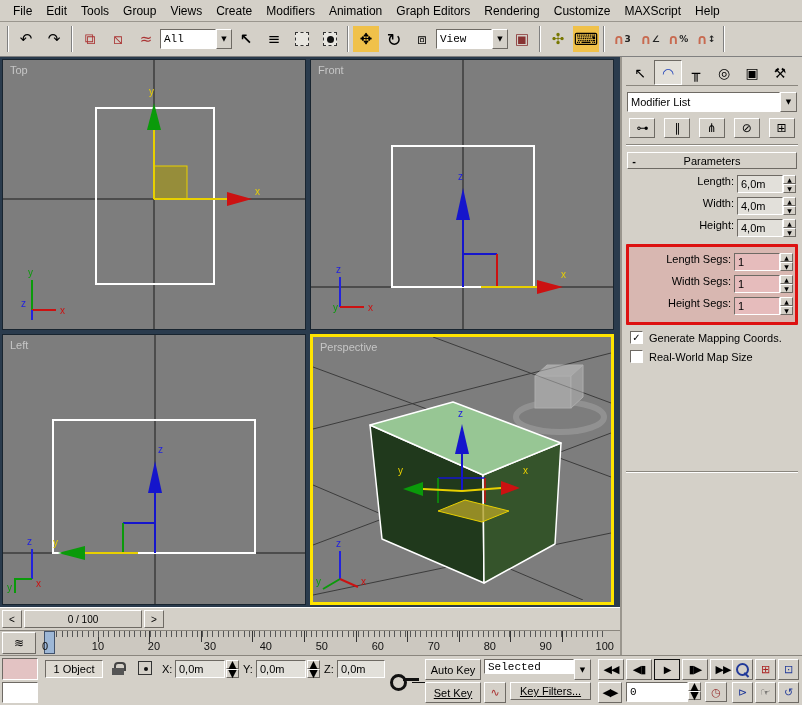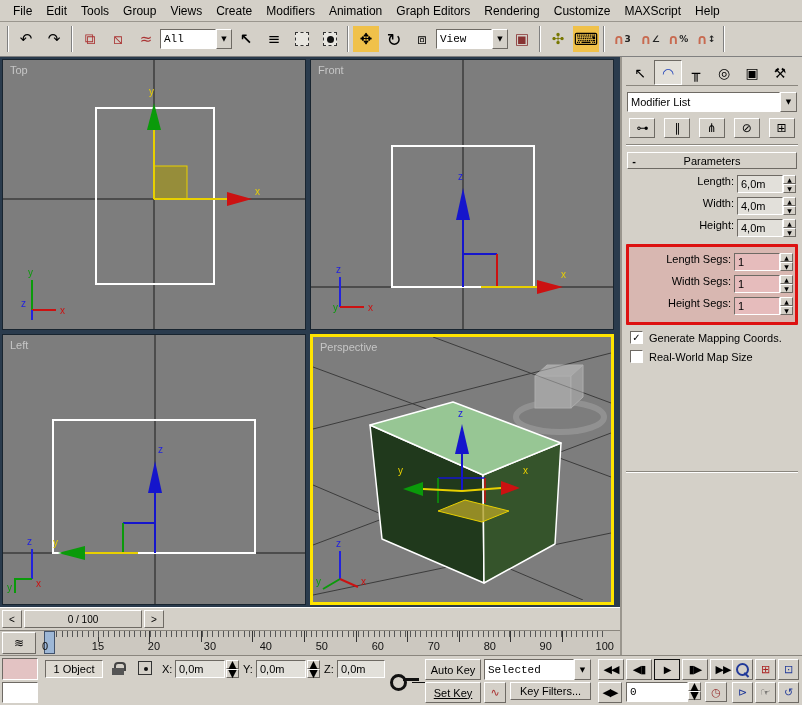--- a/index.html
+++ b/index.html
@@ -328,21 +328,21 @@
     <span class="btn3d" style="width:20px;">&gt;</span>
   </div>
 
   <div id="trackbar">
     <span class="btn3d icon" id="mce-btn">≋</span>
     <div id="ruler">
       <div id="frame-marker"></div>
       <div id="ruler-nums">
 
       <span class="ruler-num">0</span>
-          <span class="ruler-num">15</span>
+          <span class="ruler-num">10</span>
           <span class="ruler-num">20</span>
           <span class="ruler-num">30</span>
           <span class="ruler-num">40</span>
           <span class="ruler-num">50</span>
           <span class="ruler-num">60</span>
           <span class="ruler-num">70</span>
           <span class="ruler-num">80</span>
           <span class="ruler-num">90</span>
           <span class="ruler-num">100</span>
         </div>
@@ -477,25 +477,25 @@
     </span>
     <span class="abs coord-label" style="left:324px;">Z:</span>
     <span class="abs field coord-field" style="left:337px;width:48px;">0,0m</span>
 
     <span class="abs" style="left:390px;top:16px;"><span class="key-icon"></span></span>
 
     <span class="abs btn3d" style="left:425px;top:3px;width:56px;height:21px;">Auto Key</span>
     <span class="abs btn3d" style="left:425px;top:26px;width:56px;height:21px;text-decoration:underline;">Set Key</span>
 
     <span class="abs" style="left:484px;top:3px;display:flex;">
-      <span class="field white-field" style="width:90px;height:21px;">Selected</span>
+      <span class="field white-field" style="width:90px;height:15px;">Selected</span>
       <span class="btn3d icon" style="width:17px;height:21px;font-size:7px;">▼</span>
     </span>
     <span class="abs btn3d icon" style="left:484px;top:26px;width:22px;height:21px;color:#aa3333;">∿</span>
-    <span class="abs btn3d" style="left:510px;top:26px;width:81px;height:18px;">Key Filters...</span>
+    <span class="abs btn3d" style="left:510px;top:26px;width:81px;height:18px;text-decoration:underline;">Key Filters...</span>
 
     <span class="abs btn3d pb-btn" style="left:598px;top:3px;">◀◀</span>
     <span class="abs btn3d pb-btn" style="left:626px;top:3px;">◀▮</span>
     <span class="abs btn3d pb-btn" style="left:654px;top:3px;border:1px solid #111;font-size:10px;">▶</span>
     <span class="abs btn3d pb-btn" style="left:682px;top:3px;">▮▶</span>
     <span class="abs btn3d pb-btn" style="left:710px;top:3px;">▶▶</span>
 
     <span class="abs btn3d pb-btn" style="left:598px;top:26px;width:24px;">◀▶</span>
     <span class="abs field white-field" style="left:626px;top:26px;width:62px;height:20px;">0</span>
     <span class="abs spin" style="left:688px;top:26px;">

